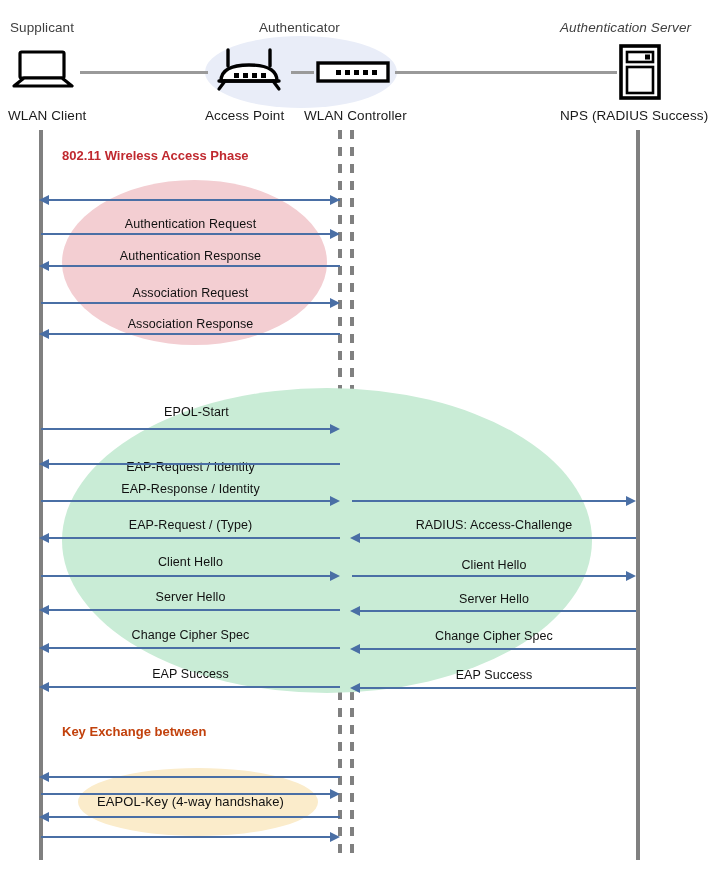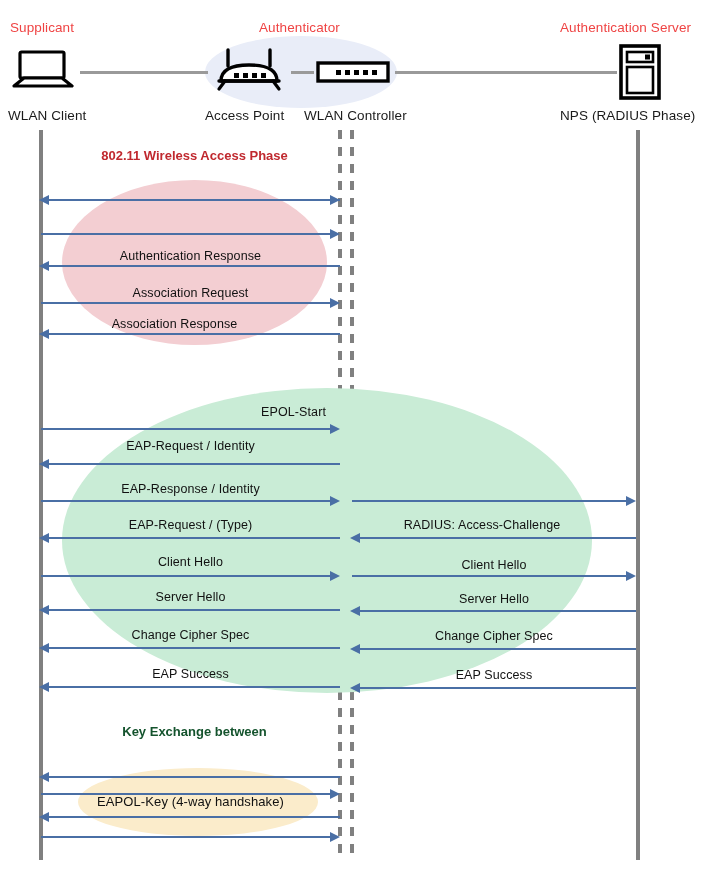--- a/index.html
+++ b/index.html
@@ -16,21 +16,21 @@
     width: 713px;
     height: 875px;
     background: #ffffff;
     overflow: hidden;
   }
 
   
   .actor-title {
     position: absolute;
     font-size: 13.5px;
-    color: #ef4444;
+    color: #404040;
     white-space: nowrap;
     letter-spacing: 0.1px;
   }
   .actor-sublabel {
     position: absolute;
     font-size: 13.5px;
     color: #1a1a1a;
     white-space: nowrap;
     letter-spacing: 0.1px;
   }
@@ -82,27 +82,27 @@
   }
   .blob-pink  { background: #f3ced2; }
   .blob-green { background: #c9ecd6; }
   .blob-amber { background: #fbeccb; }
 
   
   .phase-caption {
     position: absolute;
     font-size: 13px;
     font-weight: 600;
-    text-align: center;
+    text-align: left;
     white-space: nowrap;
     line-height: 19px;
   }
   .cap-red   { color: #c0292f; }
   .cap-green { color: #4daf74; }
-  .cap-amber { color: #14532d; }
+  .cap-amber { color: #c2410c; }
 
   
   .msg-line {
     position: absolute;
     height: 2px;
     background: #4a6fa5;
   }
   .msg-head {
     position: absolute;
     width: 0;
@@ -128,21 +128,21 @@
 <div id="canvas">
 
   <div class="auth-blob"></div>
 
   <div class="wire" style="left:80px;  top:71px; width:128px;"></div>
   <div class="wire" style="left:291px; top:71px; width:23px;"></div>
   <div class="wire" style="left:395px; top:71px; width:222px;"></div>
 
   <div class="actor-title" style="left:10px;  top:20px;">Supplicant</div>
   <div class="actor-title" style="left:259px; top:20px;">Authenticator</div>
-  <div class="actor-title" style="left:560px; top:20px;">Authentication Server</div>
+  <div class="actor-title" style="left:560px; top:20px;font-style:italic;">Authentication Server</div>
 
   <div class="icon" style="left:12px; top:50px;">
     <svg width="62" height="40" viewBox="0 0 62 40">
       <rect x="8" y="2" width="44" height="26" rx="1.5" fill="#ffffff" stroke="#000000" stroke-width="3.2"></rect>
       <path d="M2 36 L12 28 L50 28 L60 36 Z" fill="#ffffff" stroke="#000000" stroke-width="3.2" stroke-linejoin="round"></path>
     </svg>
   </div>
 
   <div class="icon" style="left:211px; top:48px;">
     <svg width="76" height="44" viewBox="0 0 76 44">
@@ -175,73 +175,74 @@
       <rect x="2" y="2" width="38" height="52" fill="#ffffff" stroke="#000000" stroke-width="3.6"></rect>
       <rect x="8" y="8" width="26" height="10" fill="#ffffff" stroke="#000000" stroke-width="2.6"></rect>
       <rect x="26" y="10.5" width="5" height="5" fill="#000000"></rect>
       <rect x="8" y="23" width="26" height="26" fill="#ffffff" stroke="#000000" stroke-width="2.6"></rect>
     </svg>
   </div>
 
   <div class="actor-sublabel" style="left:8px;   top:108px;">WLAN Client</div>
   <div class="actor-sublabel" style="left:205px; top:108px;">Access Point</div>
   <div class="actor-sublabel" style="left:304px; top:108px;">WLAN Controller</div>
-  <div class="actor-sublabel" style="left:560px; top:108px;">NPS (RADIUS Phase)</div>
+  <div class="actor-sublabel" style="left:560px; top:108px;">NPS (RADIUS Success)</div>
 
   <div class="lifeline-solid" style="left:39px;  top:130px; height:730px;"></div>
   <div class="lifeline-dashed" style="left:338px; top:130px; height:730px;"></div>
   <div class="lifeline-dashed" style="left:350px; top:130px; height:730px;"></div>
   <div class="lifeline-solid" style="left:636px; top:130px; height:730px;"></div>
 
   <div class="phase-blob blob-pink" style="left:62px; top:180px; width:265px; height:165px;"></div>
 
   <div class="phase-caption cap-red" style="left:62px; top:146px; width:265px;">802.11 Wireless Access Phase</div>
 
   <div class="msg-line" style="left:49px; top:199px; width:291px;"></div>
   <div class="msg-head head-left" style="left:39px; top:195px;"></div>
   <div class="msg-head head-right" style="left:330px; top:195px;"></div>
 
+  <div class="msg-label" style="left:41px; top:217px; width:299px;">Authentication Request</div>
   <div class="msg-line" style="left:41px; top:233px; width:289px;"></div>
   <div class="msg-head head-right" style="left:330px; top:229px;"></div>
 
   <div class="msg-label" style="left:41px; top:249px; width:299px;">Authentication Response</div>
   <div class="msg-line" style="left:49px; top:265px; width:291px;"></div>
   <div class="msg-head head-left" style="left:39px; top:261px;"></div>
 
   <div class="msg-label" style="left:41px; top:286px; width:299px;">Association Request</div>
   <div class="msg-line" style="left:41px; top:302px; width:289px;"></div>
   <div class="msg-head head-right" style="left:330px; top:298px;"></div>
 
-  <div class="msg-label" style="left:25px; top:317px; width:299px;">Association Response</div>
+  <div class="msg-label" style="left:41px; top:317px; width:299px;">Association Response</div>
   <div class="msg-line" style="left:49px; top:333px; width:291px;"></div>
   <div class="msg-head head-left" style="left:39px; top:329px;"></div>
 
   <div class="phase-blob blob-green" style="left:62px; top:388px; width:530px; height:305px;"></div>
 
 
-  <div class="msg-label" style="left:27px; top:405px; width:299px;text-align:right;">EPOL-Start</div>
+  <div class="msg-label" style="left:47px; top:405px; width:299px;">EPOL-Start</div>
   <div class="msg-line" style="left:41px; top:428px; width:289px;"></div>
   <div class="msg-head head-right" style="left:330px; top:424px;"></div>
 
-  <div class="msg-label" style="left:41px; top:439px; width:299px;">EAP-Request / Identity</div>
+  <div class="msg-label" style="left:41px; top:460px; width:299px;">EAP-Request / Identity</div>
   <div class="msg-line" style="left:49px; top:463px; width:291px;"></div>
   <div class="msg-head head-left" style="left:39px; top:459px;"></div>
 
   <div class="msg-label" style="left:41px; top:482px; width:299px;">EAP-Response / Identity</div>
   <div class="msg-line" style="left:41px; top:500px; width:289px;"></div>
   <div class="msg-head head-right" style="left:330px; top:496px;"></div>
 
   <div class="msg-line" style="left:352px; top:500px; width:274px;"></div>
   <div class="msg-head head-right" style="left:626px; top:496px;"></div>
 
   <div class="msg-label" style="left:41px; top:518px; width:299px;">EAP-Request / (Type)</div>
   <div class="msg-line" style="left:49px; top:537px; width:291px;"></div>
   <div class="msg-head head-left" style="left:39px; top:533px;"></div>
 
-  <div class="msg-label" style="left:340px; top:518px; width:284px;text-align:center;">RADIUS: Access-Challenge</div>
+  <div class="msg-label" style="left:352px; top:518px; width:284px;text-align:center;">RADIUS: Access-Challenge</div>
   <div class="msg-line" style="left:360px; top:537px; width:276px;"></div>
   <div class="msg-head head-left" style="left:350px; top:533px;"></div>
 
   <div class="msg-label" style="left:41px; top:555px; width:299px;">Client Hello</div>
   <div class="msg-line" style="left:41px; top:575px; width:289px;"></div>
   <div class="msg-head head-right" style="left:330px; top:571px;"></div>
 
   <div class="msg-label" style="left:352px; top:558px; width:284px;">Client Hello</div>
   <div class="msg-line" style="left:352px; top:575px; width:274px;"></div>
   <div class="msg-head head-right" style="left:626px; top:571px;"></div>

